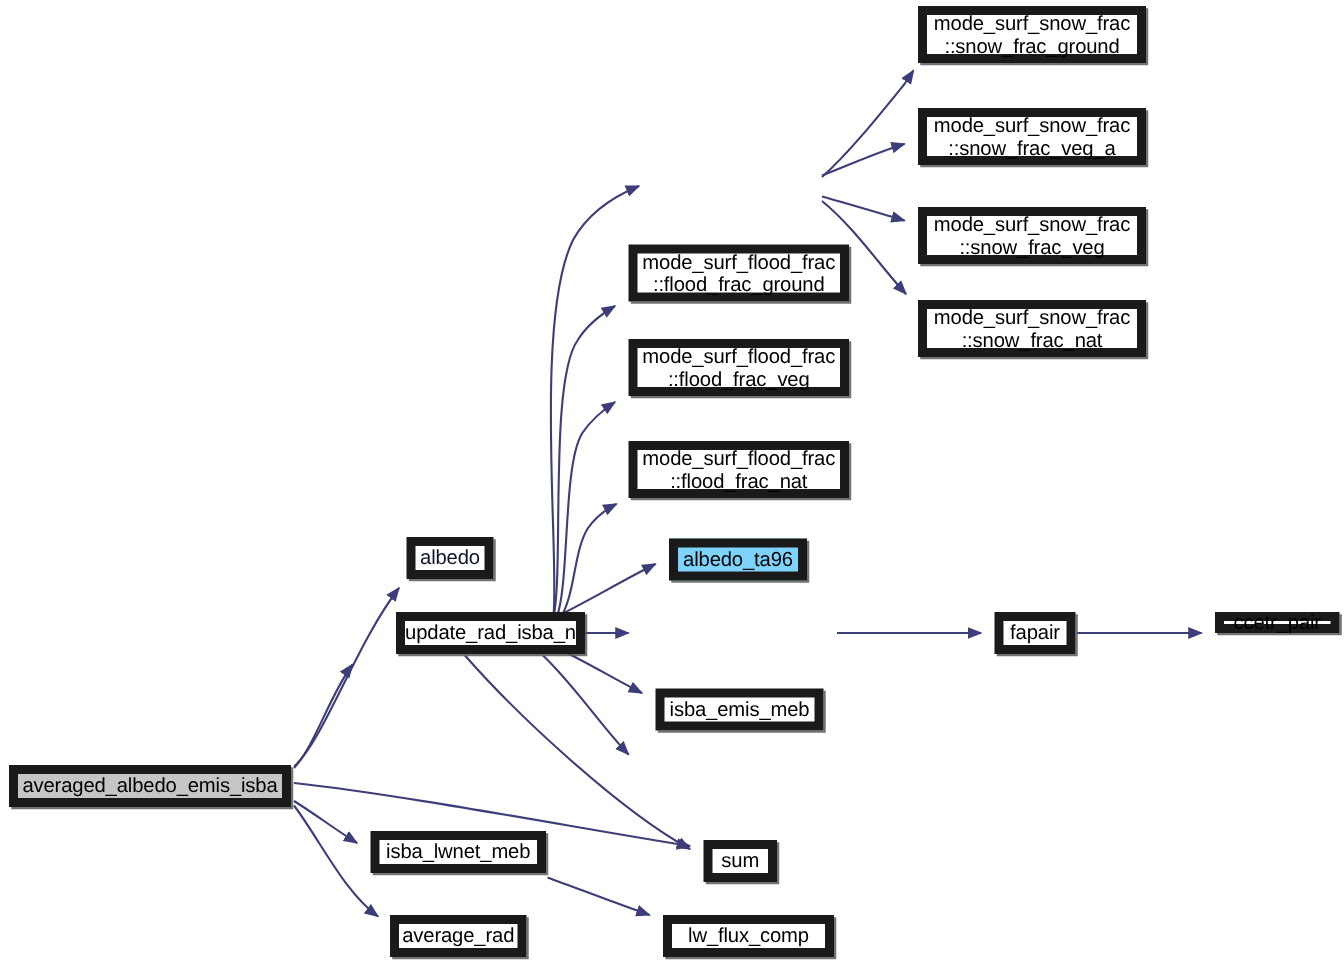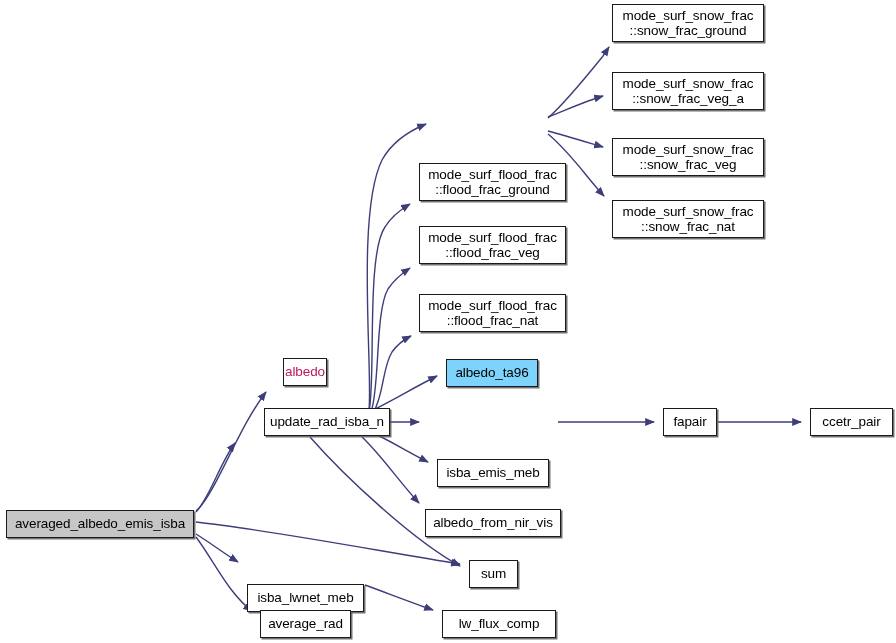--- a/index.html
+++ b/index.html
@@ -19,21 +19,21 @@
   #edges {
     position: absolute;
     left: 0;
     top: 0;
     width: 896px;
     height: 643px;
   }
   .node {
     position: absolute;
     box-sizing: border-box;
-    border: 1px solid #4c1d95;
+    border: 6px solid #4c1d95;
     background: #ffffff;
     color: #000000;
     font-size: 13.5px;
     line-height: 15.5px;
     text-align: center;
     display: flex;
     align-items: center;
     justify-content: center;
     white-space: pre;
     box-shadow: 1.5px 1.5px 0 0 rgba(90,90,90,0.85);
@@ -73,38 +73,37 @@
       <path d="M 310,437 C 345,477 414,541 460,566" fill="none" stroke="#3d3d7a" stroke-width="1.4" marker-end="url(#ah)"></path>
       <path d="M 365,585 C 387,593 410,602 433,610" fill="none" stroke="#3d3d7a" stroke-width="1.4" marker-end="url(#ah)"></path>
       <path d="M 548,118 C 566,102 586,77 603,56 C 605,53 607,50 609,47" fill="none" stroke="#3d3d7a" stroke-width="1.4" marker-end="url(#ah)"></path>
       <path d="M 548,117 C 566,110 586,101 603,96" fill="none" stroke="#3d3d7a" stroke-width="1.4" marker-end="url(#ah)"></path>
       <path d="M 548,131 C 566,136 586,142 603,147" fill="none" stroke="#3d3d7a" stroke-width="1.4" marker-end="url(#ah)"></path>
       <path d="M 548,134 C 570,152 588,179 604,196" fill="none" stroke="#3d3d7a" stroke-width="1.4" marker-end="url(#ah)"></path>
       <path d="M 558,422 L 654,422" fill="none" stroke="#3d3d7a" stroke-width="1.4" marker-end="url(#ah)"></path>
       <path d="M 718,422 L 801,422" fill="none" stroke="#3d3d7a" stroke-width="1.4" marker-end="url(#ah)"></path>
     </svg>
 <div class="node highlight" style="left: 6px; top: 510px; width: 188px; height: 28px; border-color: rgb(26, 26, 26); background: rgb(198, 198, 198); color: rgb(0, 0, 0);"><span class="lbl">averaged_albedo_emis_isba</span></div>
-    <div class="node" style="left: 283px; top: 358px; width: 44px; height: 28px; border-color: rgb(26, 26, 26); background: rgb(255, 255, 255); color: #be185d;"><span class="lbl">albedo</span></div>
+    <div class="node" style="left: 271px; top: 358px; width: 58px; height: 28px; border-color: rgb(26, 26, 26); background: rgb(255, 255, 255); color: #0f172a;"><span class="lbl">albedo</span></div>
     <div class="node" style="left: 242px; top: 408px; width: 126px; height: 28px; border-color: rgb(26, 26, 26); background: rgb(255, 255, 255); color: rgb(0, 0, 0); margin-left: 22px;"><span class="lbl">update_rad_isba_n</span></div>
-    <div class="node" style="left: 247px; top: 584px; width: 117px; height: 28px; border-color: rgb(26, 26, 26); background: rgb(255, 255, 255); color: rgb(0, 0, 0);"><span class="lbl">isba_lwnet_meb</span></div>
+    <div class="node" style="left: 247px; top: 554px; width: 117px; height: 28px; border-color: rgb(26, 26, 26); background: rgb(255, 255, 255); color: rgb(0, 0, 0);"><span class="lbl">isba_lwnet_meb</span></div>
     <div class="node" style="left: 260px; top: 610px; width: 91px; height: 28px; border-color: rgb(26, 26, 26); background: rgb(255, 255, 255); color: rgb(0, 0, 0);"><span class="lbl">average_rad</span></div>
     <div class="node" style="left: 419px; top: 163px; width: 147px; height: 38px; border-color: rgb(26, 26, 26); background: rgb(255, 255, 255); color: rgb(0, 0, 0);"><span class="lbl">mode_surf_flood_frac
 ::flood_frac_ground</span></div>
     <div class="node" style="left: 419px; top: 226px; width: 147px; height: 38px; border-color: rgb(26, 26, 26); background: rgb(255, 255, 255); color: rgb(0, 0, 0);"><span class="lbl">mode_surf_flood_frac
 ::flood_frac_veg</span></div>
     <div class="node" style="left: 419px; top: 294px; width: 147px; height: 38px; border-color: rgb(26, 26, 26); background: rgb(255, 255, 255); color: rgb(0, 0, 0);"><span class="lbl">mode_surf_flood_frac
 ::flood_frac_nat</span></div>
     <div class="node" style="left: 446px; top: 359px; width: 92px; height: 28px; border-color: rgb(26, 26, 26); background: #7dd3fc; color: rgb(0, 0, 0);"><span class="lbl">albedo_ta96</span></div>
     <div class="node" style="left: 437px; top: 459px; width: 112px; height: 28px; border-color: rgb(26, 26, 26); background: rgb(255, 255, 255); color: rgb(0, 0, 0);"><span class="lbl">isba_emis_meb</span></div>
-    <div class="node" style="left: 425px; top: 509px; width: 136px; height: 28px; border-color: rgb(26, 26, 26); background: rgb(255, 255, 255); color: rgb(0, 0, 0);"><span class="lbl">albedo_from_nir_vis</span></div>
     <div class="node" style="left: 469px; top: 560px; width: 49px; height: 28px; border-color: rgb(26, 26, 26); background: rgb(255, 255, 255); color: rgb(0, 0, 0);"><span class="lbl">sum</span></div>
     <div class="node" style="left: 442px; top: 610px; width: 114px; height: 28px; border-color: rgb(26, 26, 26); background: rgb(255, 255, 255); color: rgb(0, 0, 0);"><span class="lbl">lw_flux_comp</span></div>
     <div class="node" style="left: 612px; top: 4px; width: 152px; height: 38px; border-color: rgb(26, 26, 26); background: rgb(255, 255, 255); color: rgb(0, 0, 0);"><span class="lbl">mode_surf_snow_frac
 ::snow_frac_ground</span></div>
     <div class="node" style="left: 612px; top: 72px; width: 152px; height: 38px; border-color: rgb(26, 26, 26); background: rgb(255, 255, 255); color: rgb(0, 0, 0);"><span class="lbl">mode_surf_snow_frac
 ::snow_frac_veg_a</span></div>
     <div class="node" style="left: 612px; top: 138px; width: 152px; height: 38px; border-color: rgb(26, 26, 26); background: rgb(255, 255, 255); color: rgb(0, 0, 0);"><span class="lbl">mode_surf_snow_frac
 ::snow_frac_veg</span></div>
     <div class="node" style="left: 612px; top: 200px; width: 152px; height: 38px; border-color: rgb(26, 26, 26); background: rgb(255, 255, 255); color: rgb(0, 0, 0);"><span class="lbl">mode_surf_snow_frac
 ::snow_frac_nat</span></div>
     <div class="node" style="left: 663px; top: 408px; width: 54px; height: 28px; border-color: rgb(26, 26, 26); background: rgb(255, 255, 255); color: rgb(0, 0, 0);"><span class="lbl">fapair</span></div>
-    <div class="node" style="left: 810px; top: 408px; width: 83px; height: 28px; border-color: rgb(26, 26, 26); background: rgb(255, 255, 255); color: rgb(0, 0, 0);"><span class="lbl">ccetr_pair</span></div>
+    <div class="node" style="left: 810px; top: 408px; width: 83px; height: 14px; border-color: rgb(26, 26, 26); background: rgb(255, 255, 255); color: rgb(0, 0, 0);"><span class="lbl">ccetr_pair</span></div>
   </div>
 
 </body></html>

